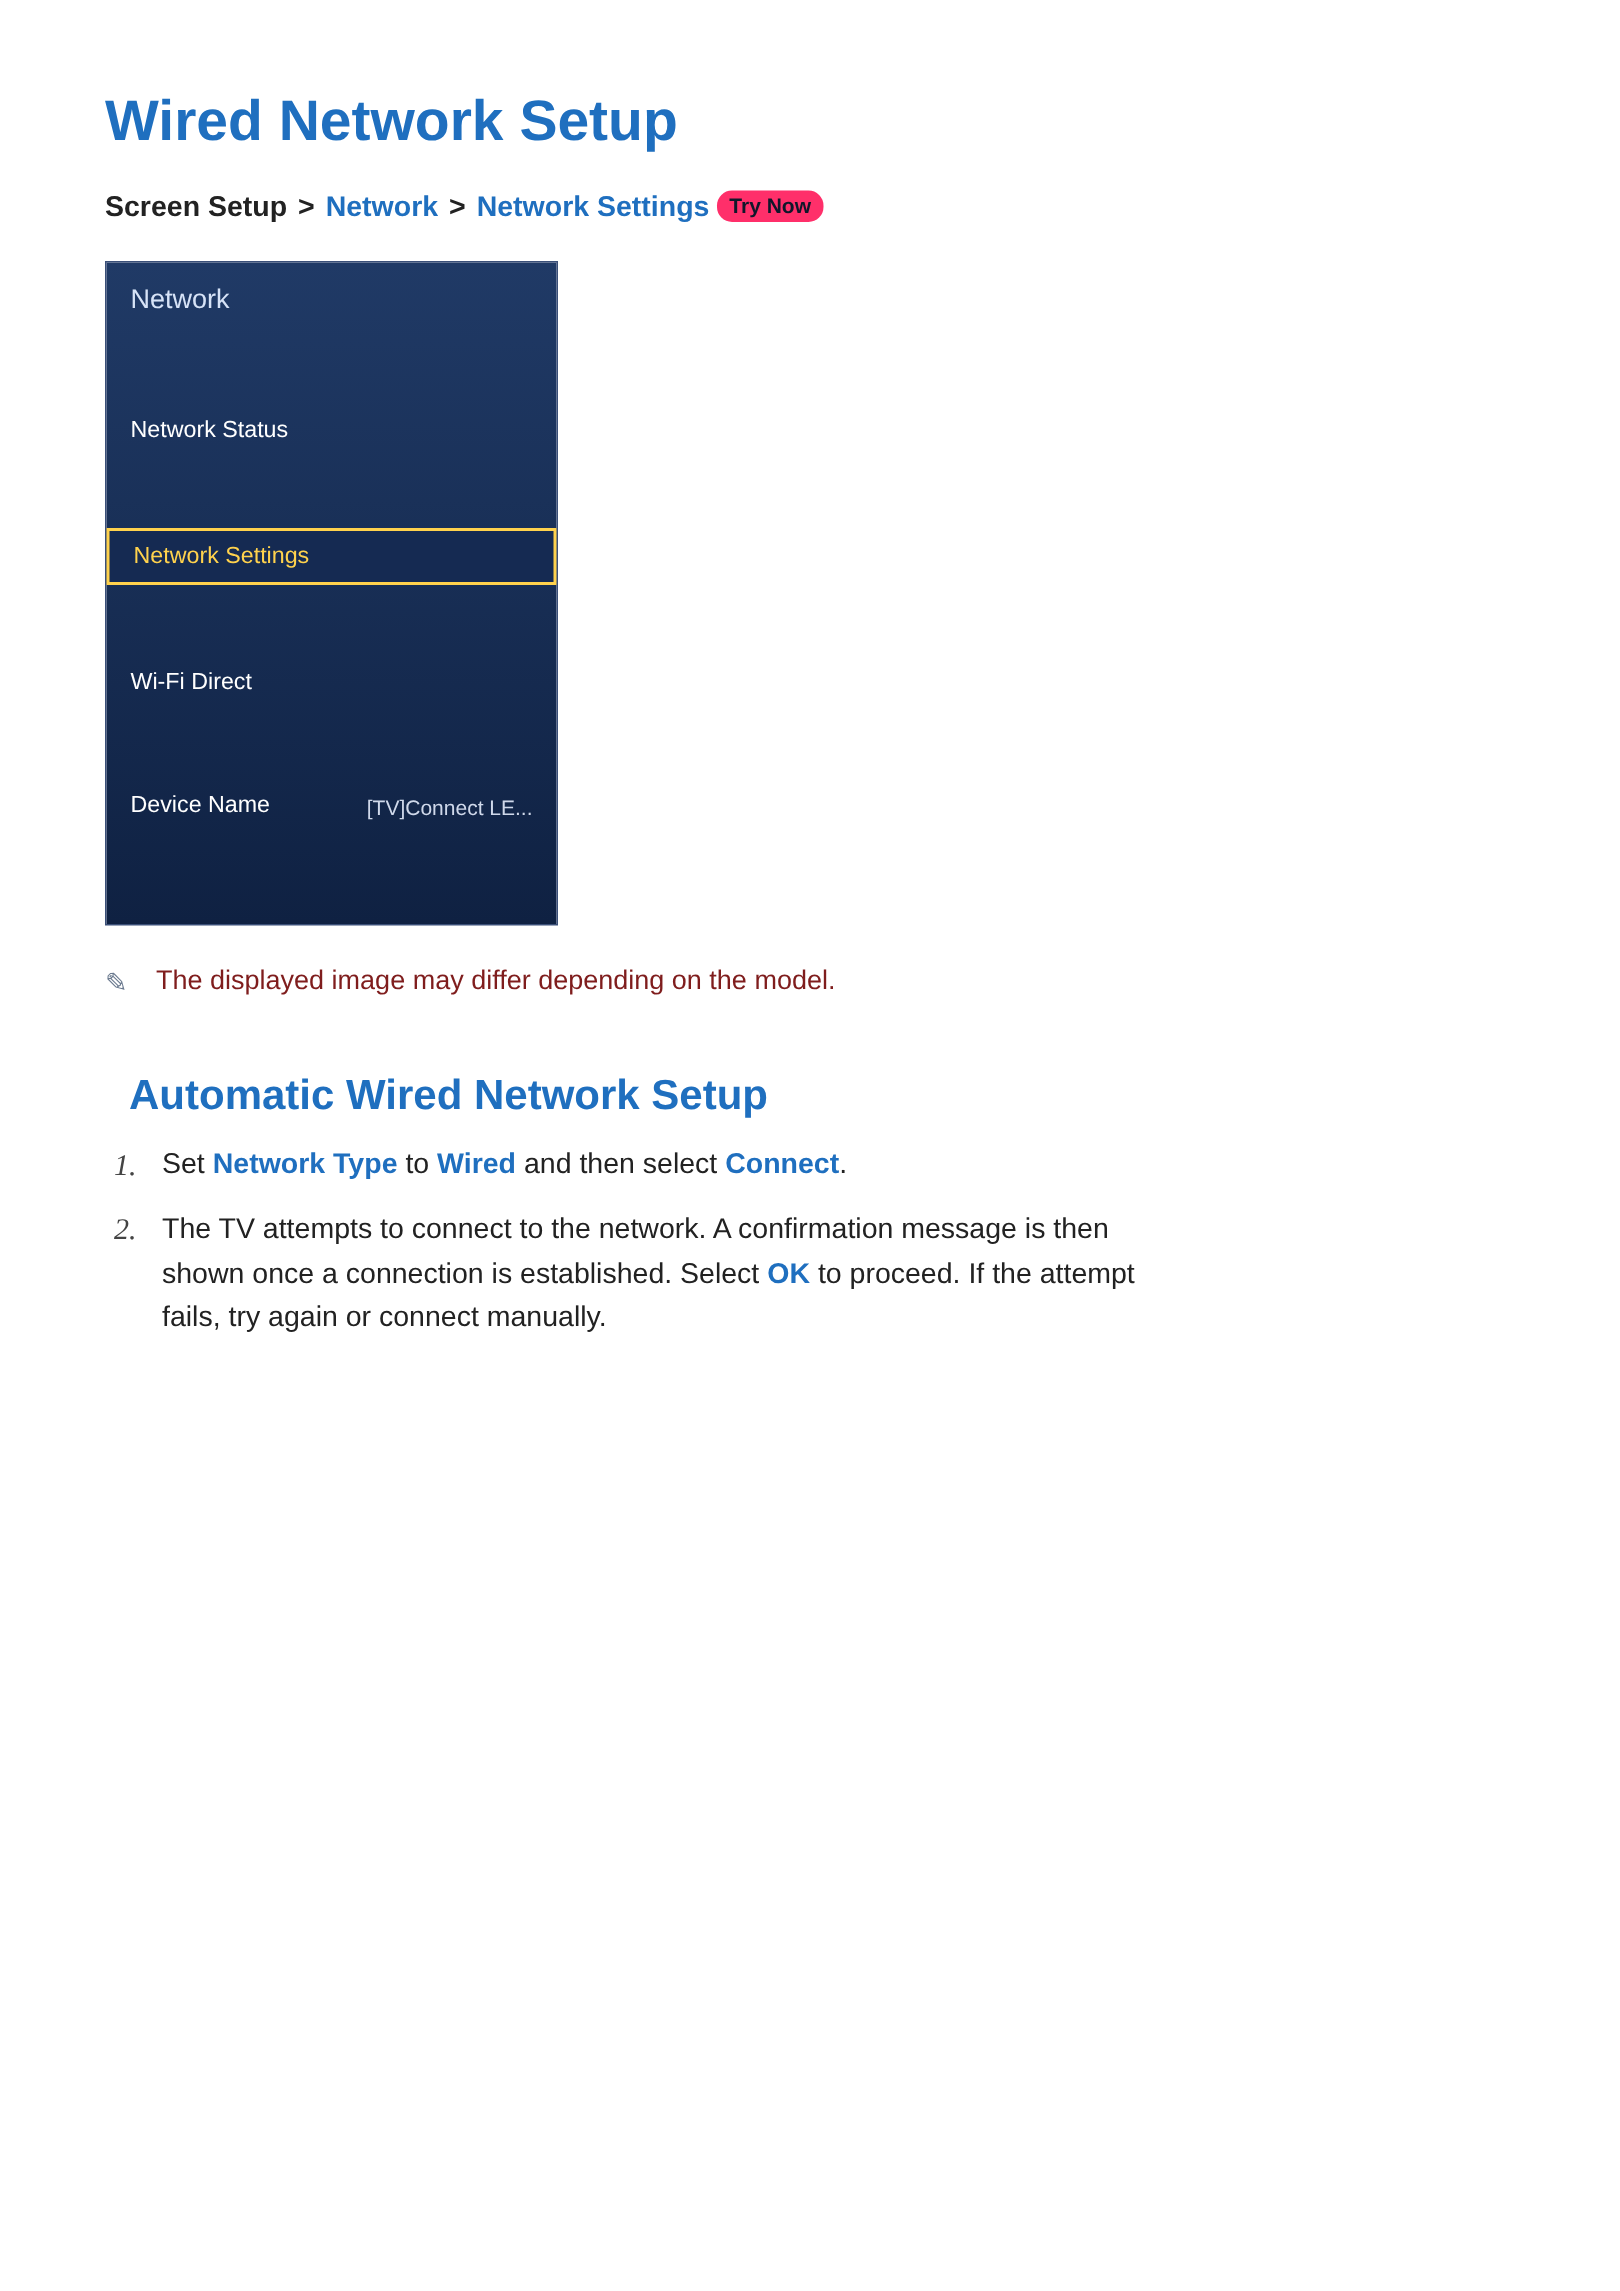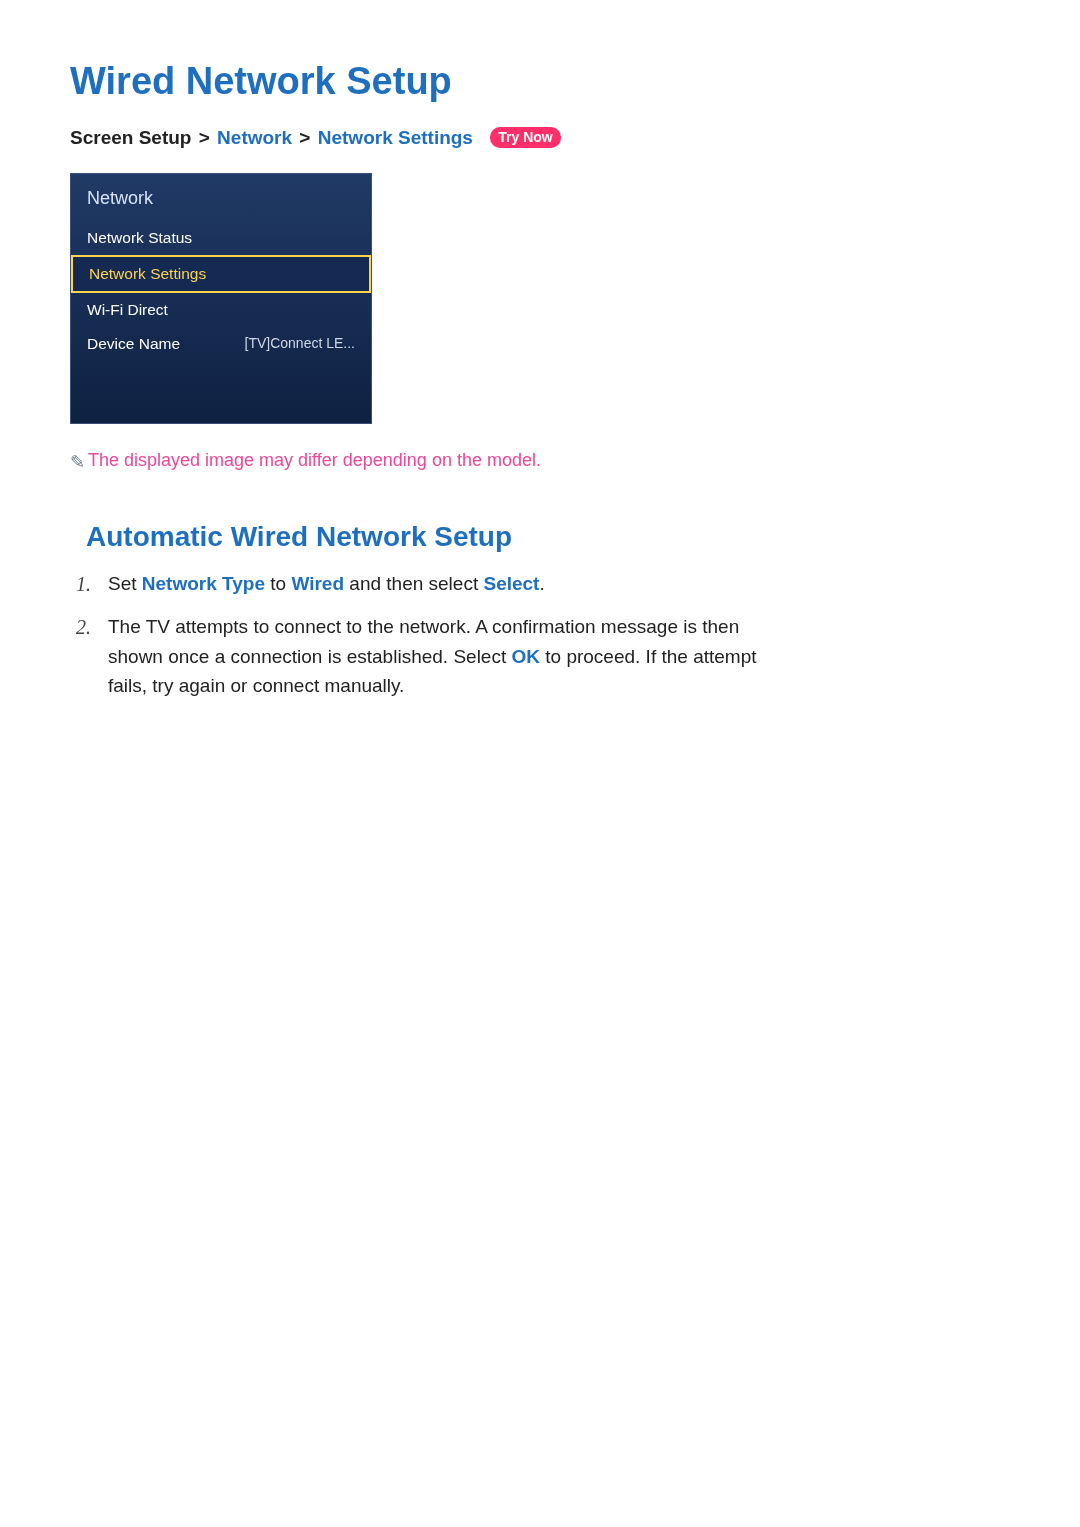--- a/index.html
+++ b/index.html
@@ -25,65 +25,67 @@
     font-size: 19px;
     font-weight: 600;
     margin-bottom: 24px;
   }
   .bc-plain { color: #222; }
   .bc-link  { color: #1f6fbf; }
   .bc-sep   { color: #222; margin: 0 2px; }
   .try-now {
     display: inline-block;
     background: #ff2f6a;
-    color: #ffffff;
+    color: #0f172a;
     font-size: 14px;
     font-weight: 600;
     padding: 2px 8px 3px;
     border-radius: 10px;
     vertical-align: 2px;
-    margin-left: 12px;
+    margin-left: 0;
   }
 
   
   .menu-panel {
     width: 300px;
     background: linear-gradient(#203a66, #0f2142);
     color: #fff;
     font-size: 15.5px;
     border: 1px solid #3a4f78;
     margin-bottom: 26px;
   }
   .menu-header {
     padding: 14px 16px 12px;
     font-size: 18px;
     color: #d7e3f7;
   }
   .menu-row {
     padding: 8px 16px;
     display: flex;
     justify-content: space-between;
-    align-items: flex-start;
+    align-items: flex-end;
     box-sizing: border-box;
     min-height: 30px;
+    margin-top: 48px;
   }
   .menu-row.selected {
     border: 2px solid #ffd24d;
     background: #152a52;
     color: #ffd24d;
   }
   .menu-value { color: #cfd8ea; font-size: 14px; }
   .menu-row.selected .menu-value { color: #ffd24d; }
   .menu-spacer { height: 62px; }
 
   .note-line {
     display: flex;
     align-items: center;
+    gap: 16px;
     font-size: 18px;
-    color: #ec4899;
+    color: #7f1d1d;
     margin-bottom: 50px;
   }
   .pencil {
     width: 18px; height: 18px; position: relative; flex: 0 0 18px; margin-top: 2px;
   }
   .pencil::before {
     content: "✎";
     color: #6b7a8f;
     font-size: 18px;
     position: absolute; left: 0; top: -2px;
@@ -168,20 +170,20 @@
   <div class="note-line">
     <span class="pencil"></span>
     <span>The displayed image may differ depending on the model.</span>
   </div>
 
   <h2 class="h2">Automatic Wired Network Setup</h2>
 
 
   <ol class="steps">
     <li>
-      <span>Set </span><span class="kw">Network Type</span><span> to </span><span class="kw">Wired</span><span> and then select </span><span class="kw">Select</span><span>.</span>
+      <span>Set </span><span class="kw">Network Type</span><span> to </span><span class="kw">Wired</span><span> and then select </span><span class="kw">Connect</span><span>.</span>
     </li>
     <li>
       <span>The TV attempts to connect to the network. A confirmation message is then shown once a connection is established. Select </span><span class="kw">OK</span><span> to proceed. If the attempt fails, try again or connect manually.</span>
     </li>
   </ol>
 
 </div>
 
 </body></html>

